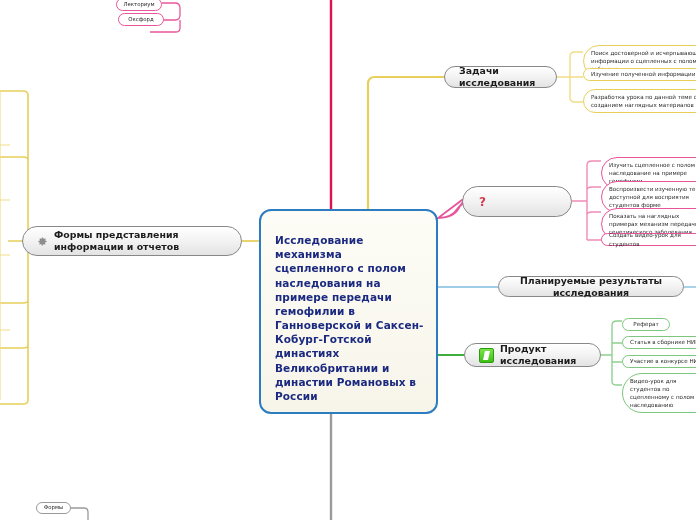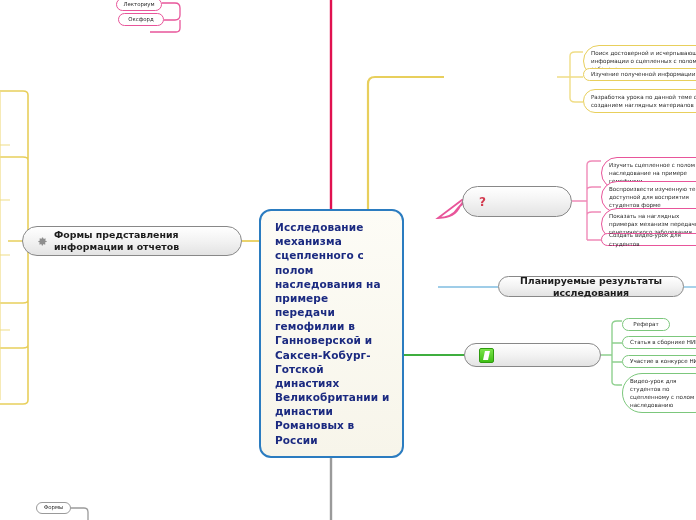--- a/index.html
+++ b/index.html
@@ -29,22 +29,22 @@
     box-sizing: border-box;
     display: flex;
     align-items: center;
     white-space: pre-line;
   }
 
   
   .root {
     left: 259px;
     top: 209px;
-    width: 145px;
-    padding: 9px 12px 9px 14px;
+    width: 179px;
+    padding: 22px 12px 9px 14px;
     border: 2px solid #2b7cc0;
     border-radius: 12px;
     background: linear-gradient(180deg,#fdfcf6 0%, #f7f5ea 100%);
     color: #1b2a80;
     font-size: 10.5px;
     font-weight: bold;
     line-height: 1.35;
     letter-spacing: .1px;
   }
 
@@ -153,20 +153,23 @@
 
     <path d="M162,3 L175,3 Q180,3 180,8 L180,15 Q180,20 175,20 L164,20 M180,20 L180,28 Q180,32 176,32 L150,32" fill="none" stroke="#e8559a" stroke-width="1.3"></path>
 
     <path d="M71,508 L84,508 Q88,508 88,512 L88,520" fill="none" stroke="#9a9a9a" stroke-width="1.3"></path>
   </svg>
 
   <div class="node root">
     <span>Исследование механизма сцепленного с полом наследования на примере передачи гемофилии в Ганноверской и  Саксен-Кобург-Готской династиях Великобритании и династии Романовых в России</span>
   </div>
 
+  <div class="node capsule" id="n-tasks">
+    <span>Задачи исследования</span>
+  </div>
   <div class="node leaf y" id="t1">
     <span>Поиск достоверной и исчерпывающей информации о сцепленных с полом заболеваниях</span>
   </div>
   <div class="node leaf y" id="t2">
     <span>Изучение полученной информации</span>
   </div>
   <div class="node leaf y" id="t3">
     <span>Разработка урока по данной теме с созданием наглядных материалов</span>
   </div>
 
@@ -185,20 +188,21 @@
   <div class="node leaf pk" id="g4">
     <span>Создать видео-урок для студентов</span>
   </div>
 
   <div class="node capsule" id="n-plan">
     <span>Планируемые результаты исследования</span>
   </div>
 
   <div class="node capsule" id="n-product">
     <span class="ic sq-ic"><i></i></span>
+    <span>Продукт исследования</span>
   </div>
   <div class="node leaf g" id="p1">
     <span>Реферат</span>
   </div>
   <div class="node leaf g" id="p2">
     <span>Статья в сборнике НИР</span>
   </div>
   <div class="node leaf g" id="p3">
     <span>Участие в конкурсе НИР</span>
   </div>

